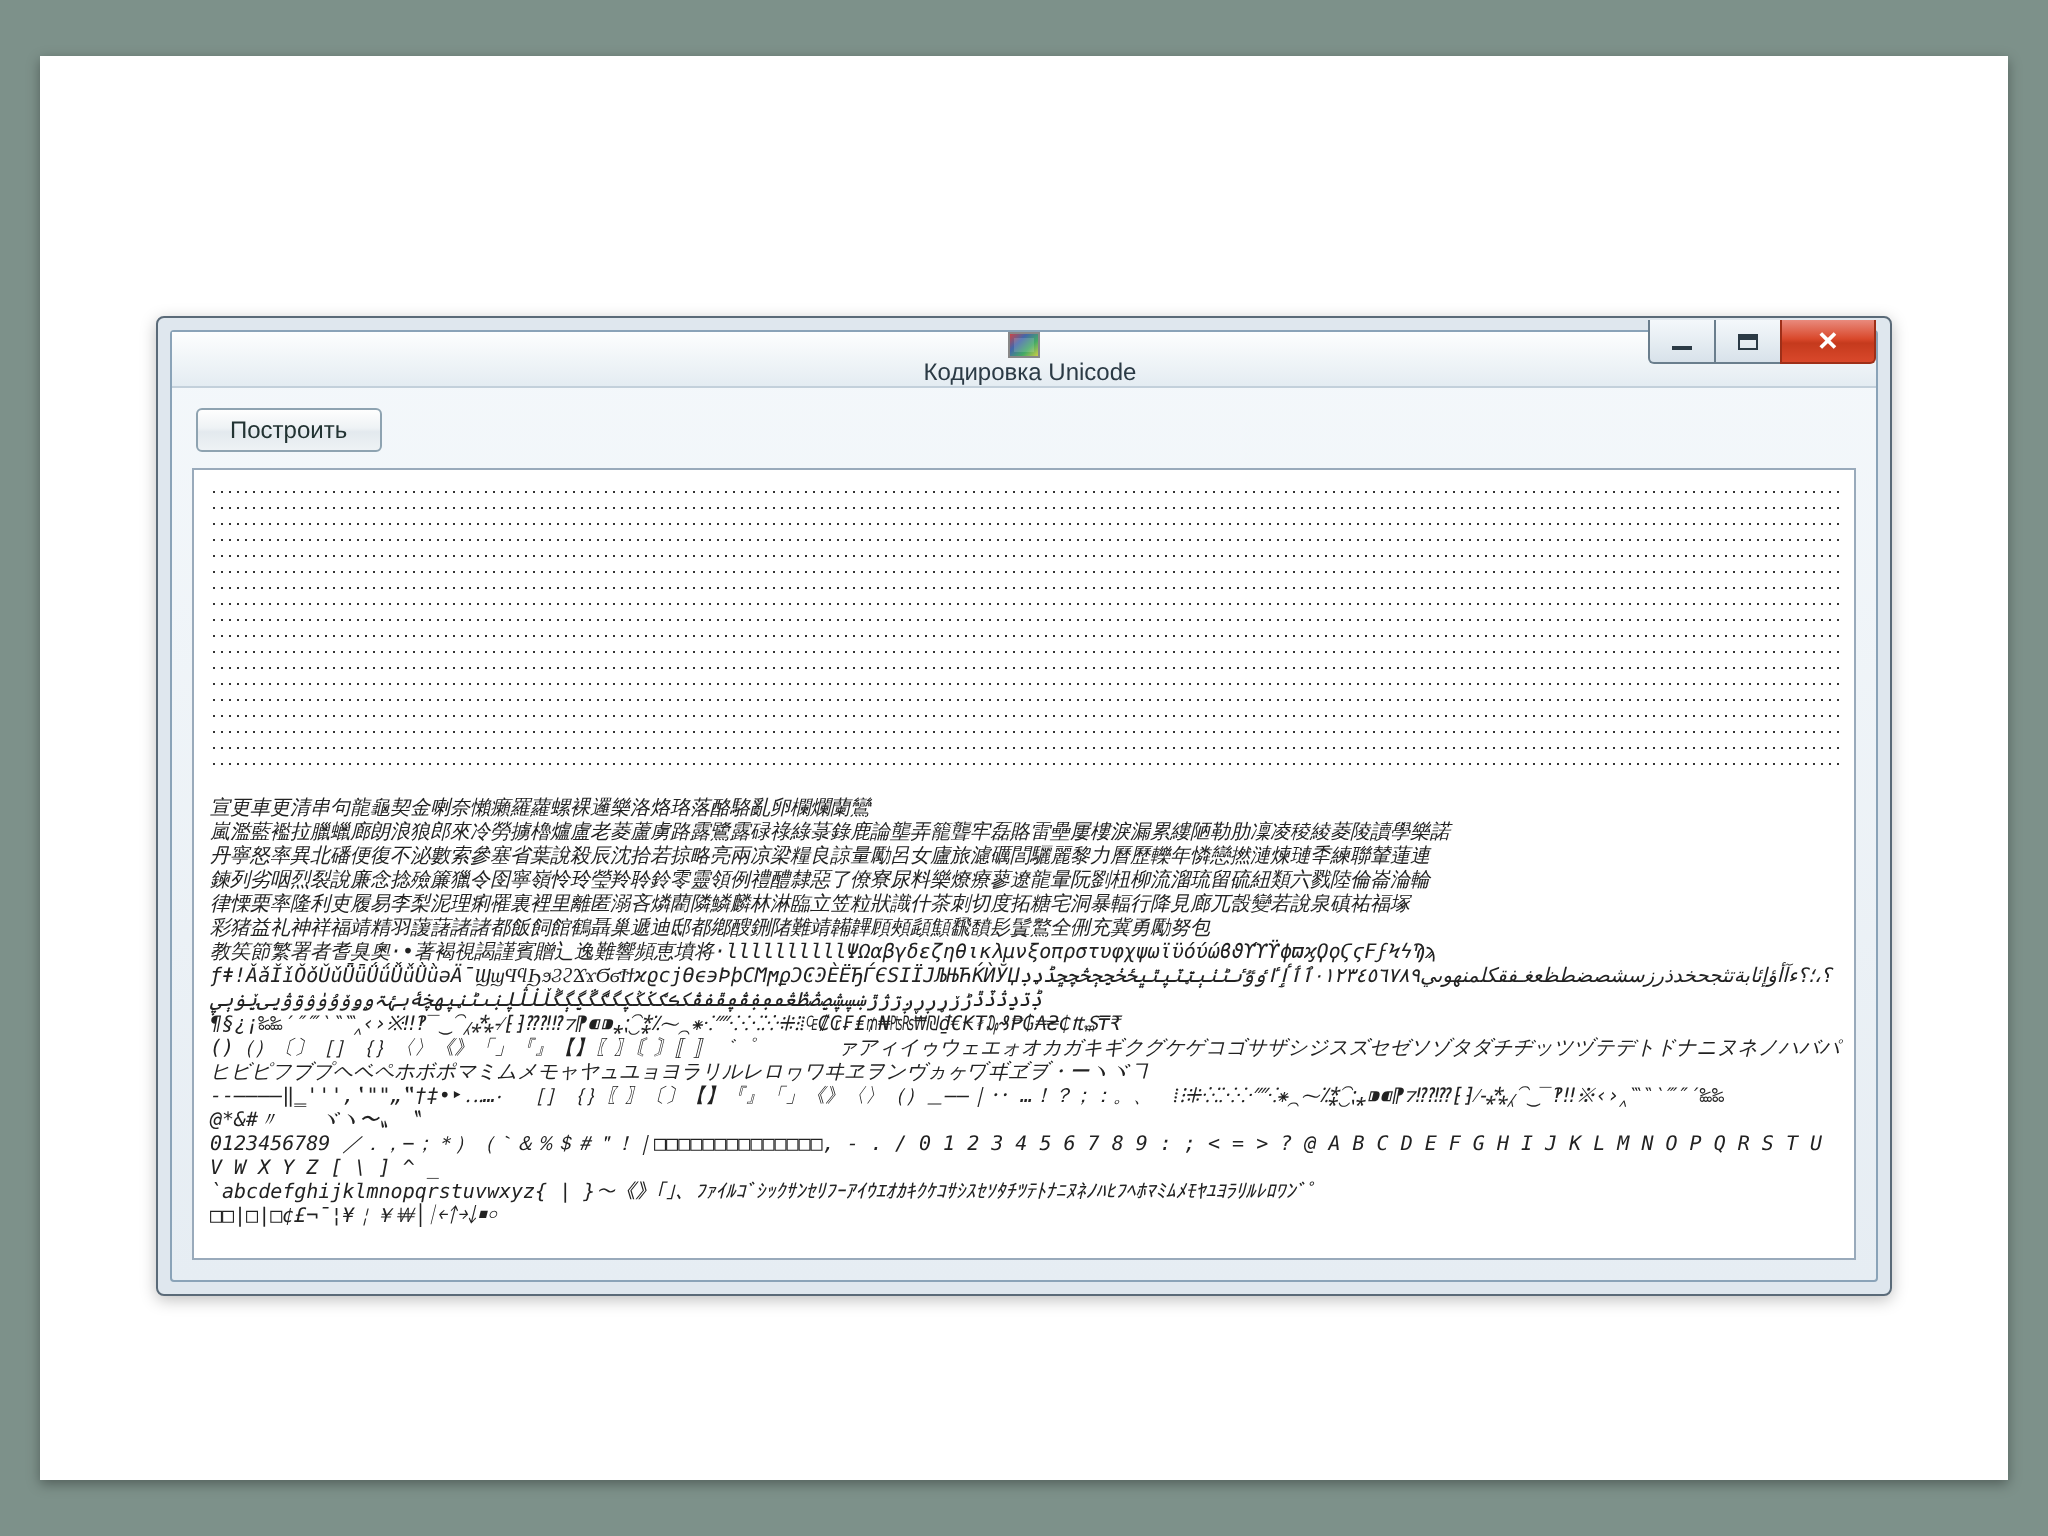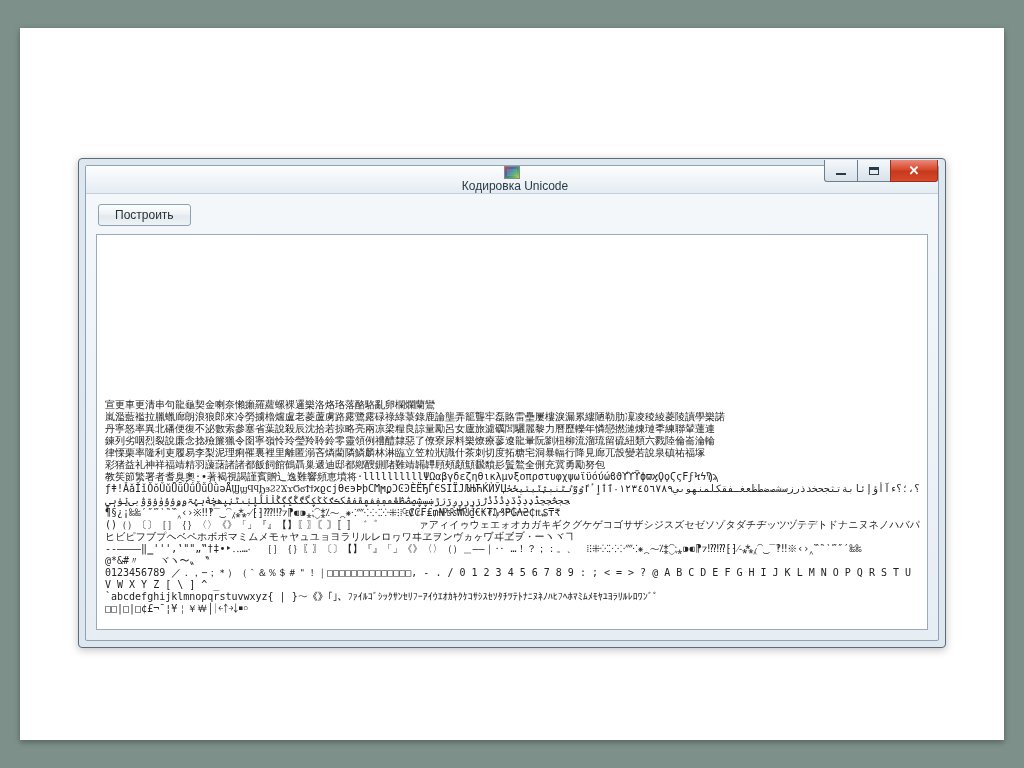--- a/index.html
+++ b/index.html
@@ -106,20 +106,21 @@
     color: #233;
     cursor: pointer;
   }
   .content-shell {
     flex: 1;
     margin: 2px 10px 10px 10px;
     border: 1px solid #9ab;
     background: #ffffff;
     position: relative;
     overflow: hidden;
+    font-style: italic;
   }
   .content-scroll {
     position: absolute; inset: 0;
     overflow-y: scroll;
     padding: 6px 6px 6px 8px;
   }
   .content-scroll::-webkit-scrollbar { width: 16px; }
   .content-scroll::-webkit-scrollbar-track { background: #eef2f5; border-left:1px solid #cfd8df; }
   .content-scroll::-webkit-scrollbar-thumb { background: #cfd8df; border:1px solid #aebac3; border-radius:2px; }
   .content-scroll::-webkit-scrollbar-button { height:16px; background:#e4ecf2; border:1px solid #aebac3; }

